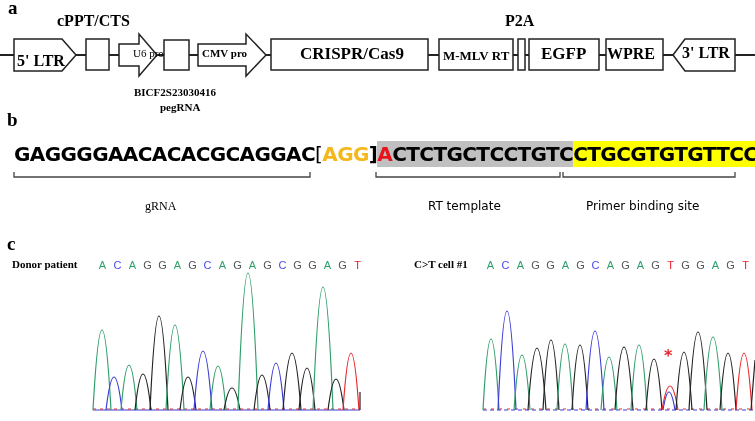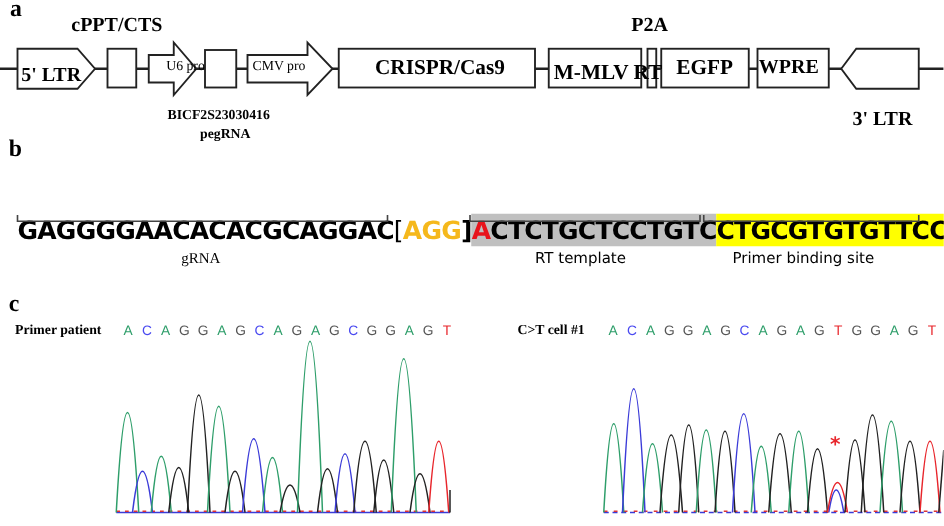--- a/index.html
+++ b/index.html
@@ -43,49 +43,49 @@
 
     <rect x="529" y="39" width="70" height="31"></rect>
 
     <rect x="606" y="39" width="57" height="31"></rect>
 
     <polygon points="673,55 685,39 735,39 735,71 685,71"></polygon>
   </g>
 </svg>
 <div class="abs serif-b" style="left:17px;top:52px;font-size:16px;">5' LTR</div>
 <div class="abs serif-b" style="left:133px;top:47px;font-size:11px;font-weight:normal;">U6 pro</div>
-<div class="abs serif-b" style="left:202px;top:47px;font-size:11px;font-weight:normal;">CMV pro</div>
+<div class="abs serif-b" style="left:202px;top:47px;font-size:11px;font-weight:bold;">CMV pro</div>
 <div class="abs serif-b" style="left:300px;top:44px;font-size:17px;">CRISPR/Cas9</div>
-<div class="abs serif-b" style="left:443px;top:48px;font-size:17px;">M-MLV RT</div>
+<div class="abs serif-b" style="left:443px;top:48px;font-size:13px;">M-MLV RT</div>
 <div class="abs serif-b" style="left:541px;top:44px;font-size:17px;">EGFP</div>
 <div class="abs serif-b" style="left:607px;top:45px;font-size:16px;">WPRE</div>
-<div class="abs serif-b" style="left:682px;top:44px;font-size:16px;margin-top:43px;">3' LTR</div>
+<div class="abs serif-b" style="left:682px;top:44px;font-size:16px;">3' LTR</div>
 <div class="abs serif-b" style="left:134px;top:86px;font-size:11px;text-align:center;">BICF2S23030416</div>
 <div class="abs serif-b" style="left:160px;top:101px;font-size:11px;">pegRNA</div>
 
 <div class="abs panel-label" style="left:7px;top:109px;">b</div>
 
 <div class="abs seq" style="left:14px;top:141px;">
-  <span class="seqspan">GAGGGGAACACACGCAGGAC</span><span class="seqspan" style="font-weight:normal;">[</span><span class="seqspan" style="color:#f5b81c;margin-top:30px;">AGG</span><span class="seqspan">]</span><span class="seqspan" style="background:#c0c0c0;"><span style="color:#e8141c;">A</span><span>CTCTGCTCCTGTC</span></span><span class="seqspan" style="background:#ffff00;">CTGCGTGTGTTCC</span>
+  <span class="seqspan">GAGGGGAACACACGCAGGAC</span><span class="seqspan" style="font-weight:normal;">[</span><span class="seqspan" style="color:#f5b81c;">AGG</span><span class="seqspan">]</span><span class="seqspan" style="background:#c0c0c0;"><span style="color:#e8141c;">A</span><span>CTCTGCTCCTGTC</span></span><span class="seqspan" style="background:#ffff00;">CTGCGTGTGTTCC</span>
 </div>
 
 <svg class="abs" style="left:0;top:168px;" width="755" height="20">
   <g stroke="#444" stroke-width="1.3" fill="none">
     <path d="M14,4 V9 H310 V4"></path>
     <path d="M376,4 V9 H560 V4"></path>
     <path d="M563,4 V9 H735 V4"></path>
   </g>
 </svg>
 <div class="abs sans" style="left:145px;top:199px;font-size:12px;font-family:Liberation Serif, serif;">gRNA</div>
 <div class="abs sans" style="left:428px;top:199px;font-size:12px;">RT template</div>
 <div class="abs sans" style="left:586px;top:199px;font-size:12px;">Primer binding site</div>
 
 <div class="abs panel-label" style="left:7px;top:233px;">c</div>
 
-<div class="abs serif-b" style="left:12px;top:258px;font-size:11px;">Primer patient</div>
+<div class="abs serif-b" style="left:12px;top:258px;font-size:11px;">Donor patient</div>
 <div class="abs bases" style="left:95px;top:259px;">
   <span style="color:#2e9e6a">A</span><span style="color:#4a4af0">C</span><span style="color:#2e9e6a">A</span><span style="color:#555">G</span><span style="color:#555">G</span><span style="color:#2e9e6a">A</span><span style="color:#555">G</span><span style="color:#4a4af0">C</span><span style="color:#2e9e6a">A</span><span style="color:#555">G</span><span style="color:#2e9e6a">A</span><span style="color:#555">G</span><span style="color:#4a4af0">C</span><span style="color:#555">G</span><span style="color:#555">G</span><span style="color:#2e9e6a">A</span><span style="color:#555">G</span><span style="color:#e8262c">T</span>
 </div>
 
 <div class="abs serif-b" style="left:414px;top:258px;font-size:11px;">C&gt;T cell #1</div>
 <div class="abs bases" style="left:483px;top:259px;">
   <span style="color:#2e9e6a">A</span><span style="color:#4a4af0">C</span><span style="color:#2e9e6a">A</span><span style="color:#555">G</span><span style="color:#555">G</span><span style="color:#2e9e6a">A</span><span style="color:#555">G</span><span style="color:#4a4af0">C</span><span style="color:#2e9e6a">A</span><span style="color:#555">G</span><span style="color:#2e9e6a">A</span><span style="color:#555">G</span><span style="color:#e8262c">T</span><span style="color:#555">G</span><span style="color:#555">G</span><span style="color:#2e9e6a">A</span><span style="color:#555">G</span><span style="color:#e8262c">T</span>
 </div>
 
 <svg class="abs" style="left:0;top:0;" width="755" height="421">

